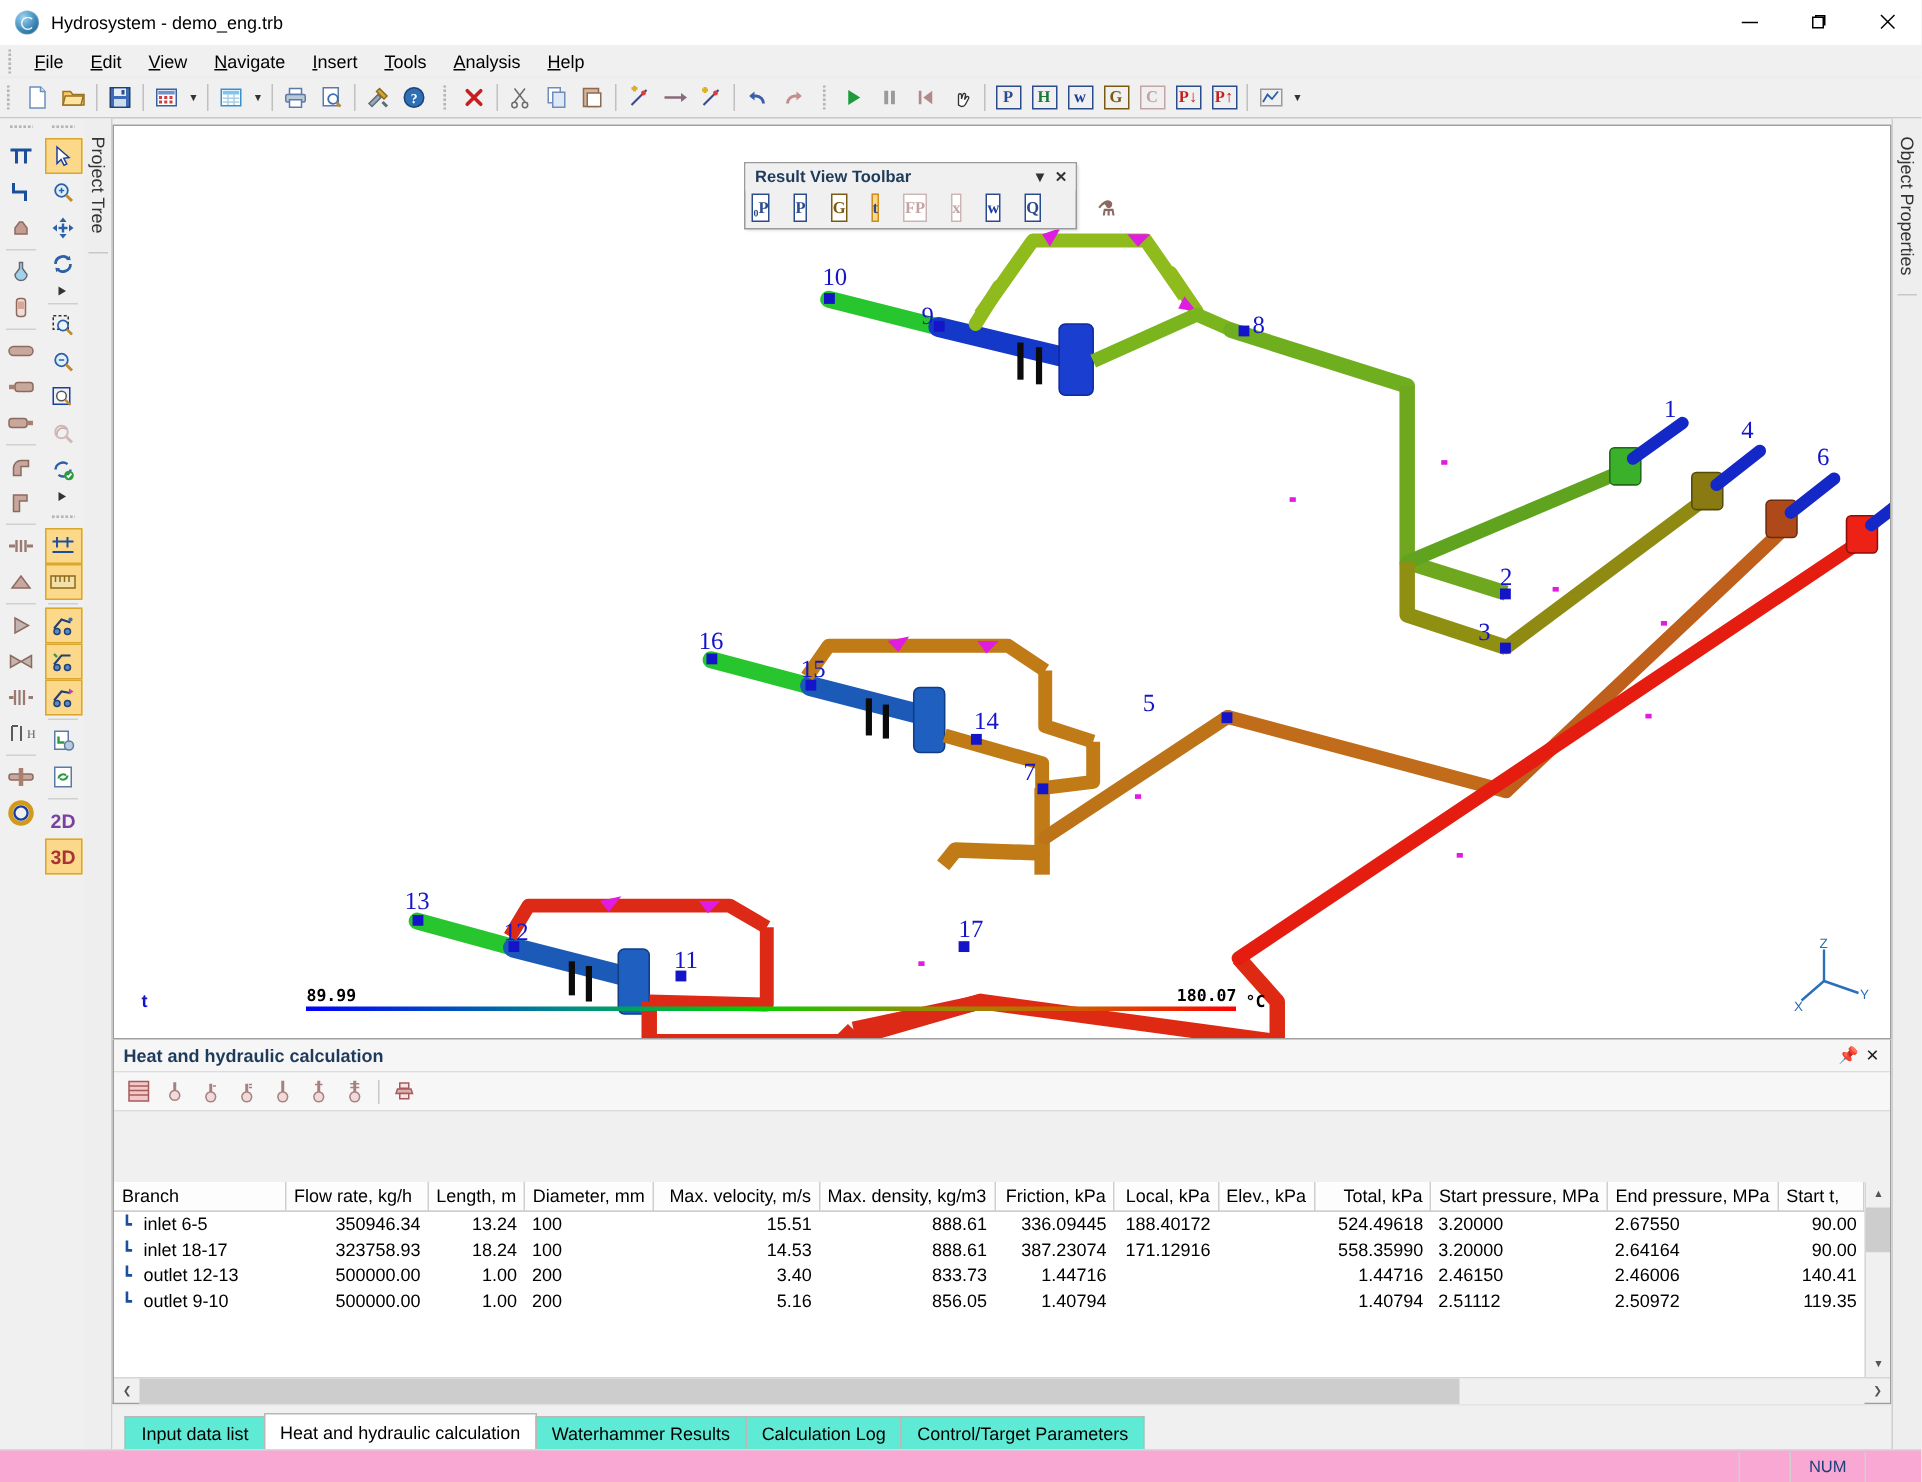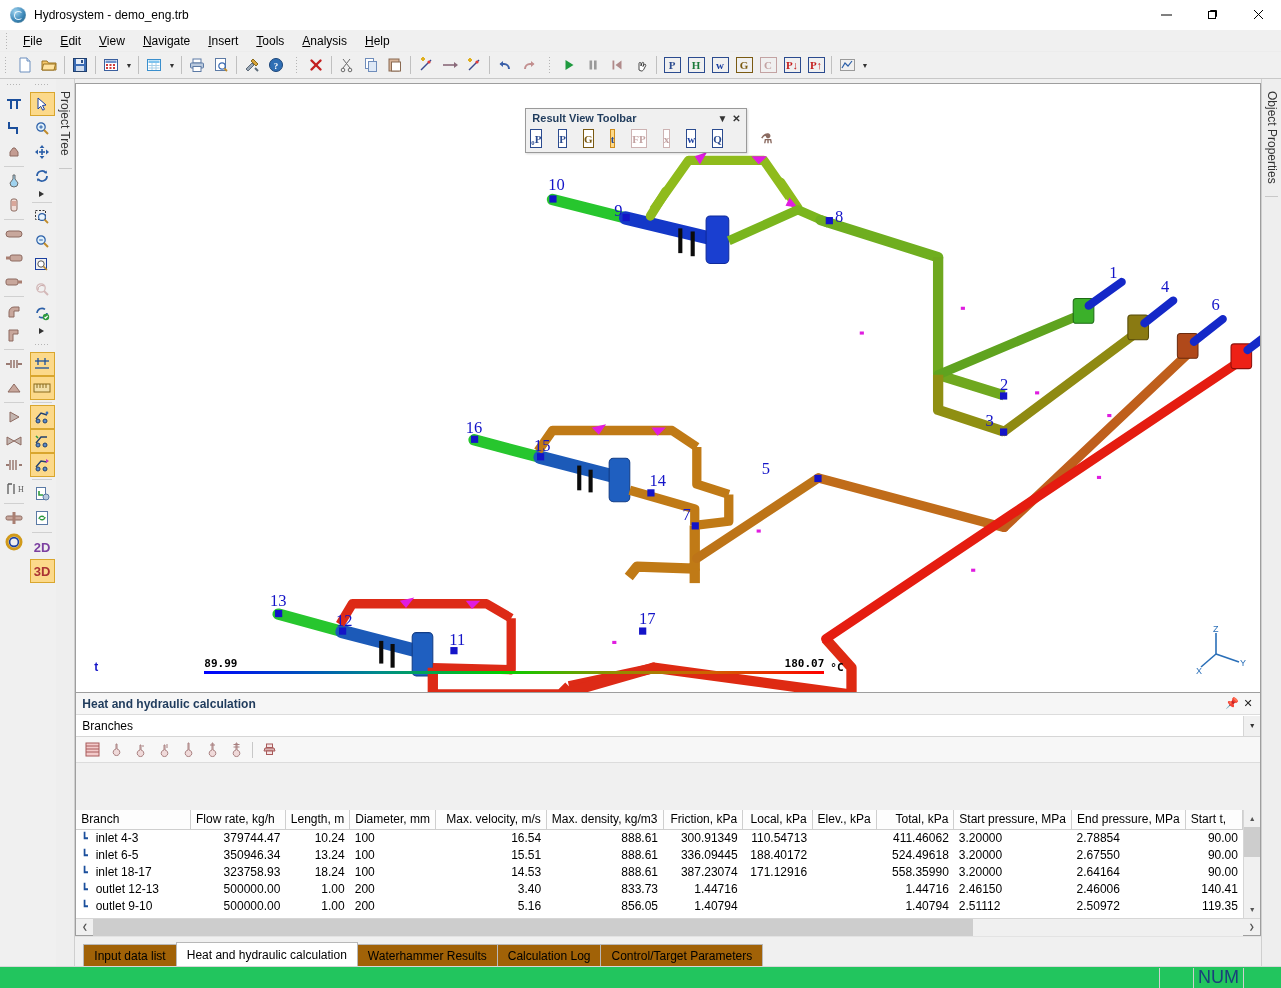--- a/index.html
+++ b/index.html
@@ -121,21 +121,20 @@
     flex: 0 0 610px; background:#ffffff; border:1px solid #9e9e9e;
     position: relative; overflow:hidden; margin: 4px 0 0 0;
   }
   #scene { position:absolute; inset:0; }
 
   
   .float-tb {
     position:absolute; left:420px; top:24px; width:222px;
     background:#f0f0f0; border:1px solid #9a9a9a; box-shadow: 1px 1px 2px rgba(0,0,0,.15);
     z-index: 20;
-    margin-left: 29px;
   }
   .float-tb-head {
     height:18px; display:flex; align-items:center; padding:0 3px 0 6px;
     font-size:11px; font-weight:bold; color:#1f3b5c; background:#f0f0f0;
   }
   .float-tb-head .t { flex:1 1 auto; }
   .float-tb-head .b { width:14px; text-align:center; cursor:default; font-size:10px; color:#333;}
   .float-tb-body { display:flex; align-items:center; padding:2px 4px 4px 4px; gap:16px; }
   .rv-btn {
     width:22px; height:19px; display:flex; align-items:center; justify-content:center;
@@ -212,30 +211,30 @@
   .hscroll .track { flex:1 1 auto; height:17px; background:#f0f0f0; position:relative;}
   .hscroll .thumb { position:absolute; left:0; top:0; height:17px; width:880px; background:#cdcdcd; }
 
   
   .bottomtabs {
     height:30px; flex:0 0 30px; display:flex; align-items:flex-end;
     background:#f0f0f0; padding-left:8px; border-top:1px solid #e3e3e3;
   }
   .btab {
     height:22px; padding:0 10px; display:flex; align-items:center;
-    font-size:12px; color:#000; background:#a16207;
+    font-size:12px; color:#000; background:#5eead4;
     border:1px solid #b8b8b8; border-bottom:none; margin-right:-1px; cursor:default;
   }
   .btab.active { background:#ffffff; height:24px; font-weight:normal; }
   .btab-filler { flex:1 1 auto; height:1px; }
 
   
   .statusbar {
     height:22px; flex:0 0 22px; display:flex; align-items:center;
-    background:#22c55e; border-top:1px solid #d8d8d8; font-size:18px;
+    background:#f9a8d4; border-top:1px solid #d8d8d8; font-size:11px;
   }
   .st-cell { height:20px; display:flex; align-items:center; padding:0 6px;
     border-left:1px solid #cfcfcf; }
   .st-main { flex:1 1 auto; border-left:none; }
   .st-num { width:50px; justify-content:center; color:#1a3f7a; }
   .st-small { width:34px; }
   .st-end { width:38px; }
 </style>
 </head>
 <body>
@@ -969,24 +968,20 @@
         </svg>
       </div>
 
       <div class="respanel">
         <div class="resp-head">
           <div class="t">Heat and hydraulic calculation</div>
           <div class="b">📌</div>
           <div class="b">✕</div>
         </div>
 
-        <div class="combo-row">
-          <div class="combo">Branches</div>
-          <div class="combo-btn">▼</div>
-        </div>
 
         <div class="res-tb">
           <div class="res-tb-btn">
             <svg width="15" height="15" viewBox="0 0 15 15">
                 <rect x="1" y="1" width="13" height="13" fill="#f2c9c9" stroke="#a85a5a"></rect>
                 <g stroke="#a85a5a">
                   <line x1="1" y1="4" x2="14" y2="4"></line>
                   <line x1="1" y1="7" x2="14" y2="7"></line>
                   <line x1="1" y1="10" x2="14" y2="10"></line>
                 </g>
@@ -1052,35 +1047,20 @@
                   <th style="width:80px;text-align:right">Friction, kPa</th>
                   <th style="width:70px;text-align:right">Local, kPa</th>
                   <th style="width:62px">Elev., kPa</th>
                   <th style="width:80px;text-align:right">Total, kPa</th>
                   <th style="width:110px">Start pressure, MPa</th>
                   <th style="width:112px">End pressure, MPa</th>
                   <th style="width:60px">Start t,</th>
                 </tr>
               </thead>
               <tbody id="tbody">
-                  <tr>
-                    <td class="branch"><span class="branch-ico">┗</span> inlet 4-3</td>
-                    <td class="num">379744.47</td>
-                    <td class="num">10.24</td>
-                    <td class="">100</td>
-                    <td class="num">16.54</td>
-                    <td class="num">888.61</td>
-                    <td class="num">300.91349</td>
-                    <td class="num">110.54713</td>
-                    <td class="num"></td>
-                    <td class="num">411.46062</td>
-                    <td class="">3.20000</td>
-                    <td class="">2.78854</td>
-                    <td class="num">90.00</td>
-                  </tr>
                   <tr>
                     <td class="branch"><span class="branch-ico">┗</span> inlet 6-5</td>
                     <td class="num">350946.34</td>
                     <td class="num">13.24</td>
                     <td class="">100</td>
                     <td class="num">15.51</td>
                     <td class="num">888.61</td>
                     <td class="num">336.09445</td>
                     <td class="num">188.40172</td>
                     <td class="num"></td>

